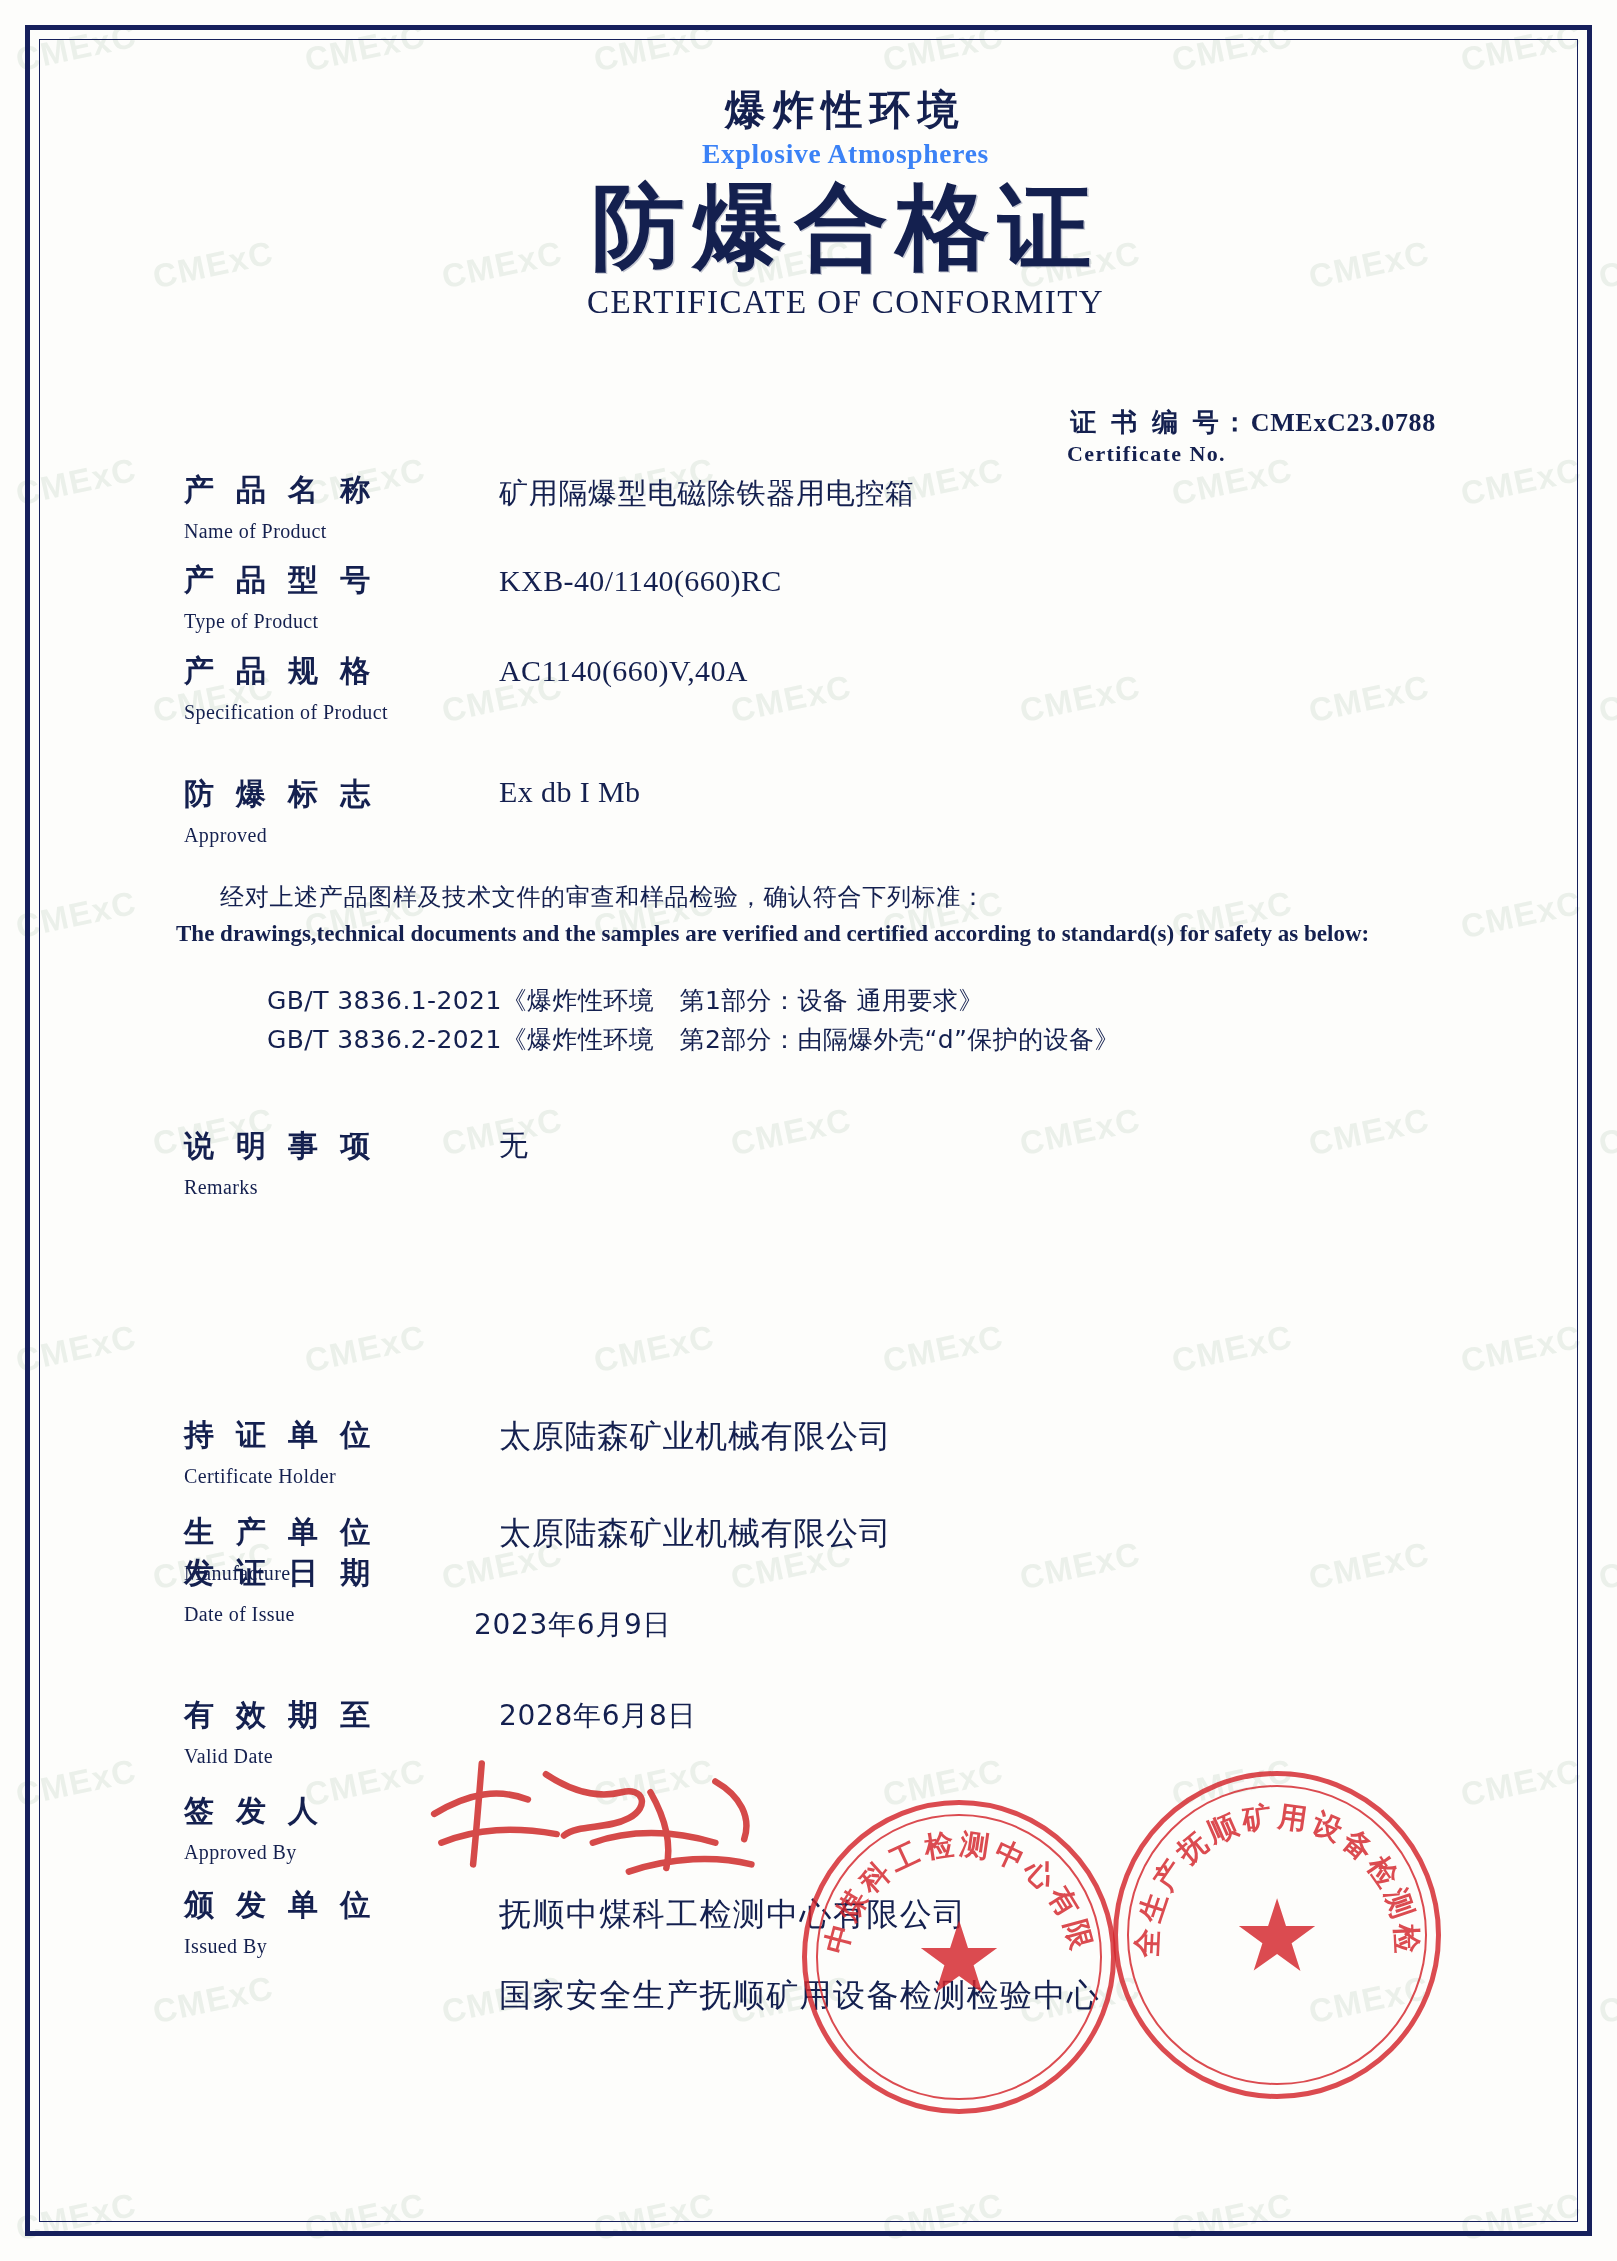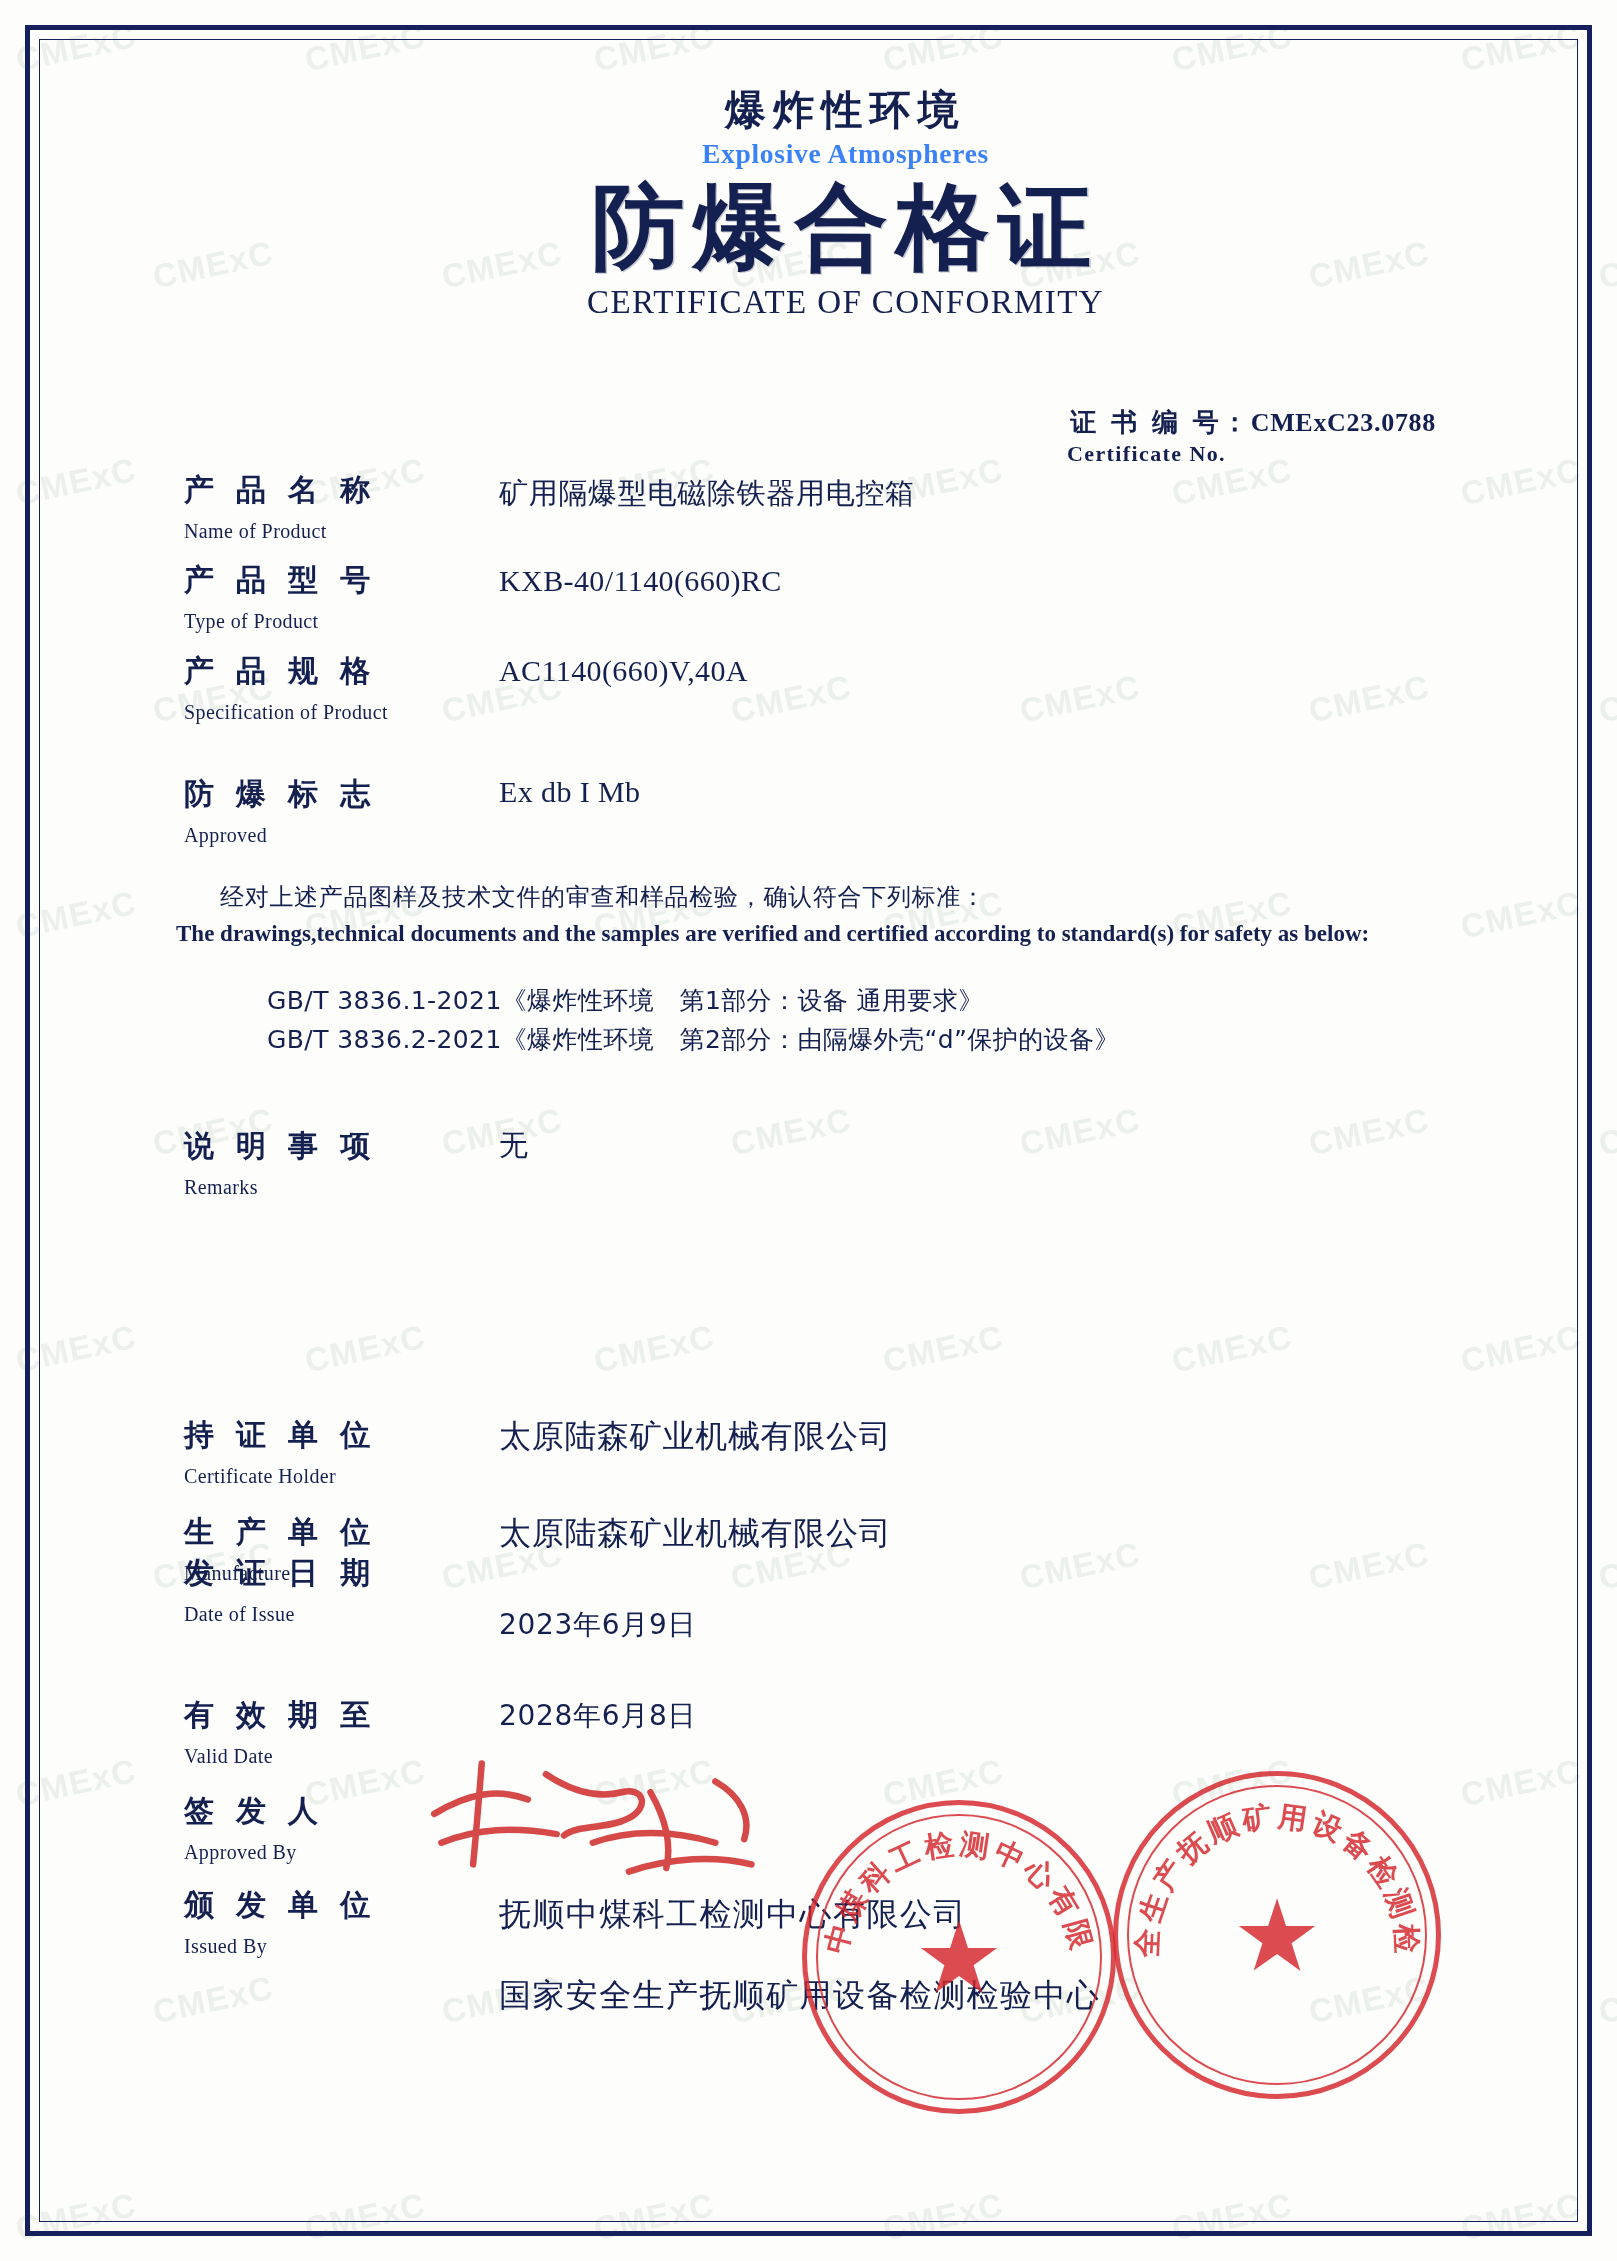--- a/index.html
+++ b/index.html
@@ -393,21 +393,21 @@
     <div class="field" style="left:184px; top:1512px;">
       <div class="lbl-cn">生 产 单 位</div>
       <div class="lbl-en">Manufacture</div>
     </div>
     <div class="value" style="left:499px; top:1512px; font-size:32px;">太原陆森矿业机械有限公司</div>
 
     <div class="field" style="left:184px; top:1553px;">
       <div class="lbl-cn">发 证 日 期</div>
       <div class="lbl-en">Date of  Issue</div>
     </div>
-    <div class="value" style="left:499px; top:1606px; font-size:28px;">2023年6月9日</div>
+    <div class="value" style="left:474px; top:1606px; font-size:28px;">2023年6月9日</div>
 
     <div class="field" style="left:184px; top:1695px;">
       <div class="lbl-cn">有 效 期 至</div>
       <div class="lbl-en">Valid Date</div>
     </div>
     <div class="value" style="left:499px; top:1697px; font-size:28px;">2028年6月8日</div>
 
     <div class="field" style="left:184px; top:1791px;">
       <div class="lbl-cn">签 发 人</div>
       <div class="lbl-en">Approved By</div>

